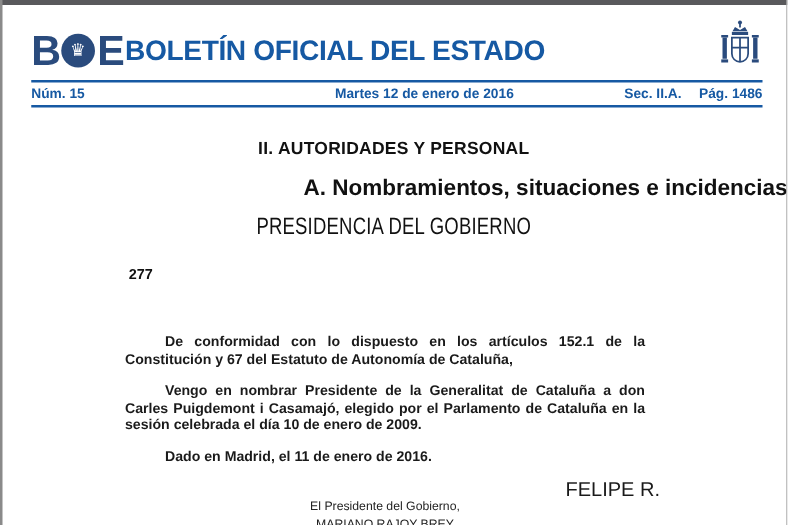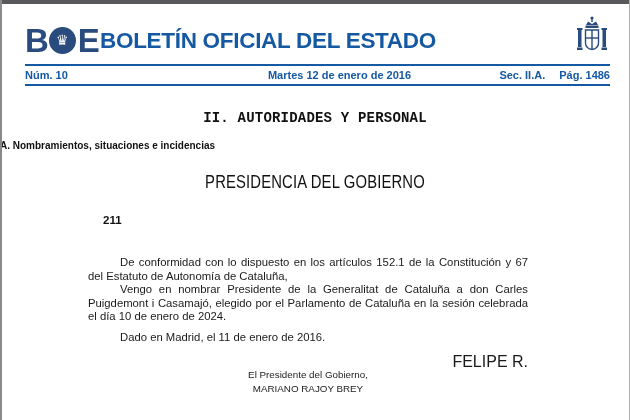--- a/index.html
+++ b/index.html
@@ -47,25 +47,25 @@
     color:#1659a3;font-size:11px;font-weight:bold;
   }
   .meta-issue{position:absolute;left:0;top:0;}
   .meta-date{position:absolute;left:0;right:0;top:0;text-align:center;margin-left:44px;}
   .meta-right{position:absolute;right:0;top:0;}
   .meta-page{margin-left:14px;}
 
   
   .h-section{
     position:absolute;left:0;right:0;top:110px;text-align:center;
-    color:#111;font-size:14px;font-weight:bold;letter-spacing:0.2px;font-family:Liberation Mono, monospace;
+    color:#111;font-size:14px;font-weight:bold;letter-spacing:0.2px;
   }
   .h-sub{
-    position:absolute;left:0;right:0;top:140px;text-align:left;
-    color:#111;font-size:10px;font-weight:bold;
+    position:absolute;left:0;right:0;top:140px;text-align:right;
+    color:#111;font-size:18px;font-weight:bold;
   }
   .h-dept{
     position:absolute;left:0;right:0;top:171px;text-align:center;
     color:#111;font-size:19px;font-weight:normal;
     transform:scaleX(0.78);letter-spacing:0.2px;
   }
 
   .item-number{
     position:absolute;left:103px;top:214px;
     color:#111;font-size:11.5px;font-weight:bold;
@@ -73,21 +73,21 @@
   .item-summary{
     position:absolute;left:160px;top:214px;width:370px;
     color:#1a1a1a;font-size:11.3px;font-style:italic;line-height:13.8px;
     text-align:left;
   }
 
   .text-block{
     position:absolute;left:88px;top:256px;width:440px;
     color:#1a1a1a;font-size:11.3px;line-height:13.6px;
   }
-  .text-block p{margin:0;text-indent:32px;text-align:justify;}
+  .text-block p{margin:12px;text-indent:32px;text-align:justify;font-weight:bold;}
   .text-block p.p-dado{margin-top:7px;text-align:left;}
   .sig-king{margin-top:10px;text-align:right;font-size:16px;text-indent:0;}
   .sig-block{
     text-align:center;font-size:9.8px;line-height:14px;color:#222;
   }
 </style>
 </head>
 <body>
 
 <div class="stage">
@@ -119,38 +119,38 @@
     <rect x="25.5" y="32.5" width="5.5" height="2.5" fill="#2a4b7d" stroke="none"></rect>
 
     <path d="M9.5 15 H22.5 V28 A6.5 6.5 0 0 1 9.5 28 Z"></path>
     <line x1="16" y1="15" x2="16" y2="34"></line>
     <line x1="9.5" y1="23" x2="22.5" y2="23"></line>
   </svg>
 
   <div class="rule rule-top"></div>
 
   <div class="meta-row">
-    <span class="meta-issue">Núm. 10</span>
+    <span class="meta-issue">Núm. 15</span>
     <span class="meta-date">Martes 12 de enero de 2016</span>
     <span class="meta-right">
       <span>Sec. II.A.</span><span class="meta-page">Pág. 1486</span>
     </span>
   </div>
 
   <div class="rule rule-bottom"></div>
 
   <div class="h-section">II. AUTORIDADES Y PERSONAL</div>
   <div class="h-sub">A. Nombramientos, situaciones e incidencias</div>
   <div class="h-dept">PRESIDENCIA DEL GOBIERNO</div>
 
-  <div class="item-number">211</div>
+  <div class="item-number">277</div>
 
   <div class="text-block">
     <p>De conformidad con lo dispuesto en los artículos 152.1 de la Constitución y 67 del Estatuto de Autonomía de Cataluña,</p>
-    <p>Vengo en nombrar Presidente de la Generalitat de Cataluña a don Carles Puigdemont i Casamajó, elegido por el Parlamento de Cataluña en la sesión celebrada el día 10 de enero de 2024.</p>
+    <p>Vengo en nombrar Presidente de la Generalitat de Cataluña a don Carles Puigdemont i Casamajó, elegido por el Parlamento de Cataluña en la sesión celebrada el día 10 de enero de 2009.</p>
     <p class="p-dado">Dado en Madrid, el 11 de enero de 2016.</p>
     <div class="sig-king">FELIPE R.</div>
     <div class="sig-block">
       <div>El Presidente del Gobierno,</div>
       <div>MARIANO RAJOY BREY</div>
     </div>
   </div>
 
   <div class="edge-left"></div>
   <div class="edge-right"></div>

